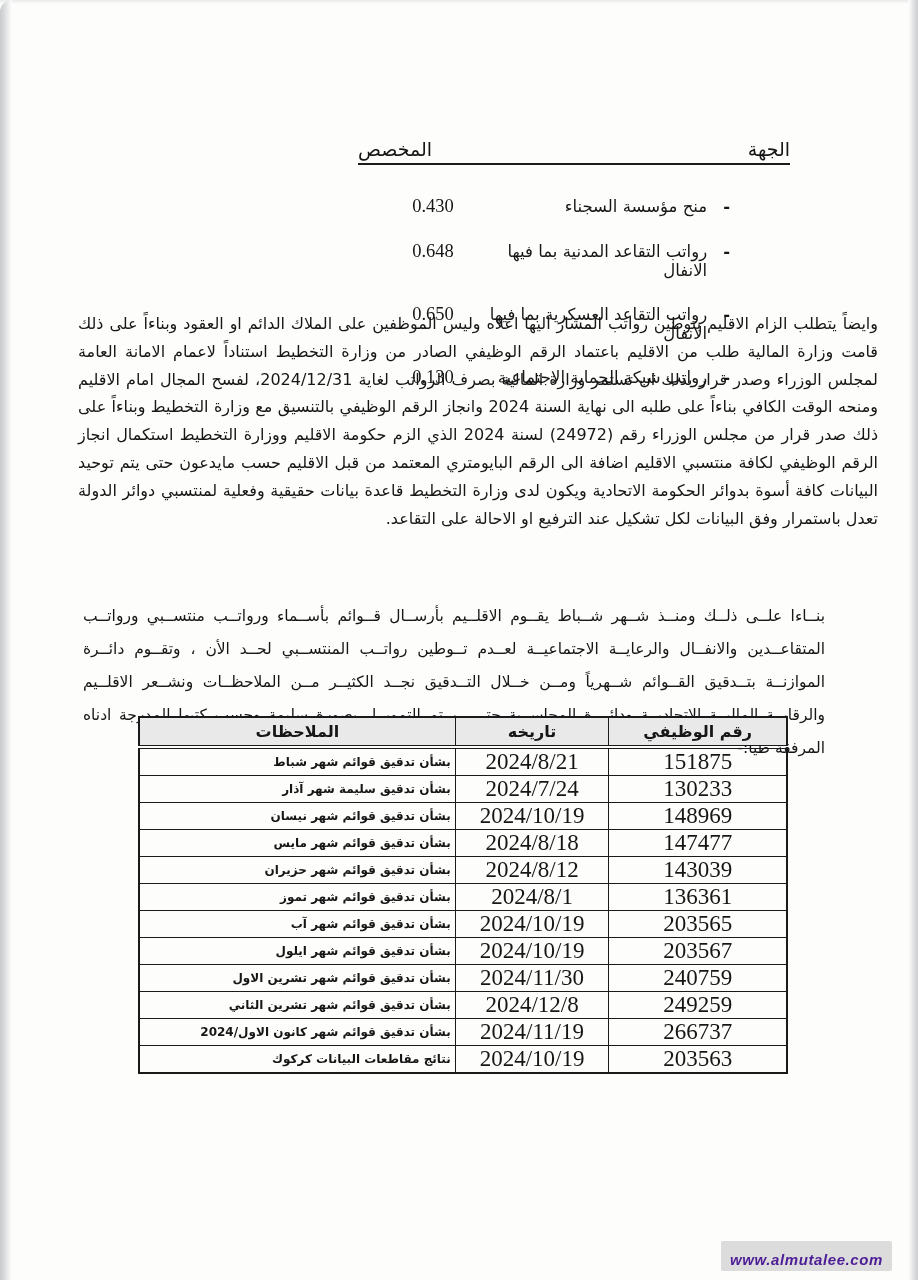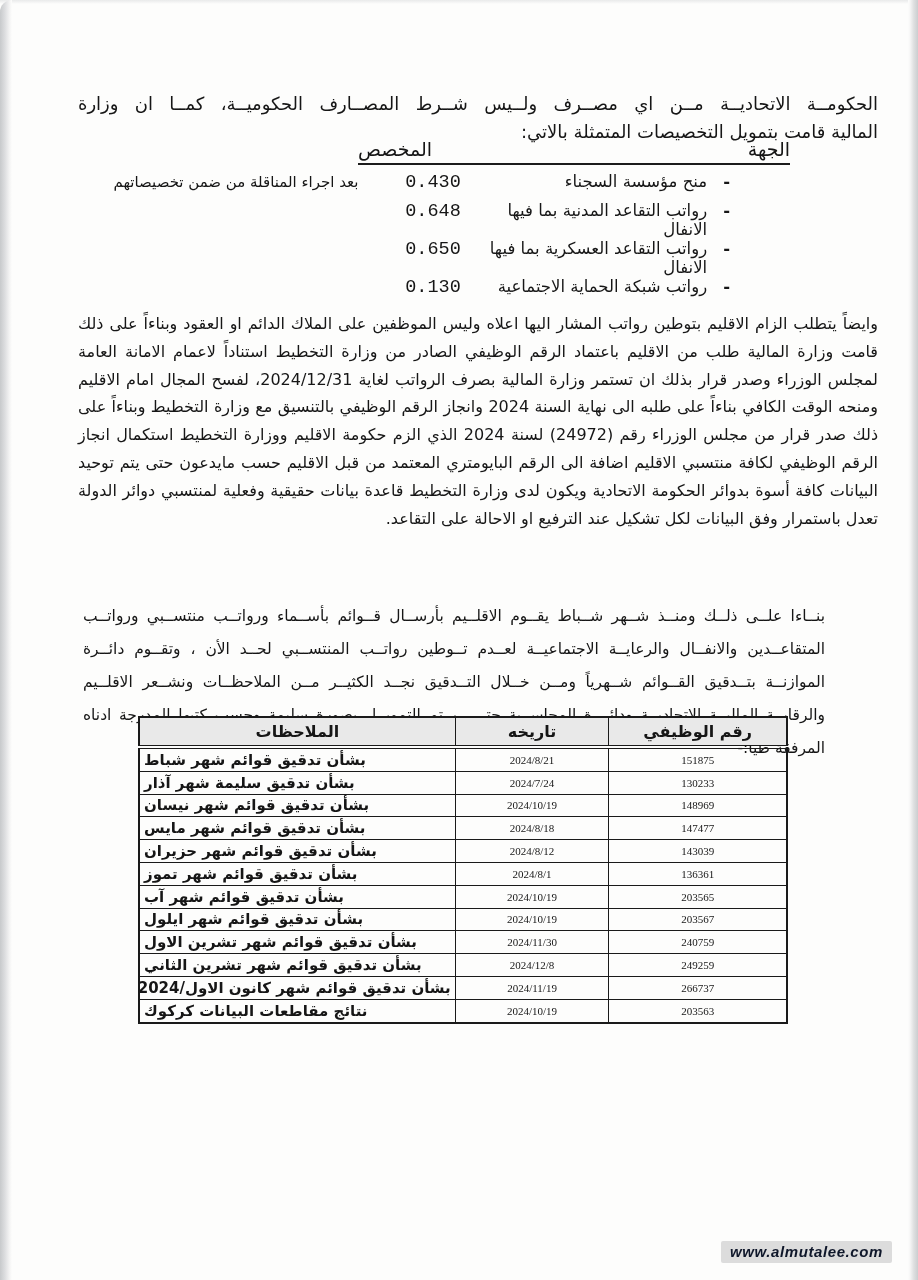--- a/index.html
+++ b/index.html
@@ -53,22 +53,23 @@
   .alloc-row{
     display:grid;
     grid-template-columns:252px 90px 1fr;
     align-items:baseline;
     min-height:28.5px;
   }
   .alloc-row .cell-entity{display:flex;gap:16px;text-align:right;}
   .alloc-row .bullet{font-weight:bold;}
   .alloc-row .cell-amount{
     text-align:center;direction:ltr;
-    font-family:Liberation Mono, monospace;
+    font-family:Liberation Serif, serif;
     font-size:18.5px;
+    margin-top:24px;
   }
   .alloc-row .cell-note{
     text-align:center;font-size:15px;
   }
 
   .para-funding{
     position:absolute;top:294px;right:40px;width:800px;
     font-size:16px;line-height:27.8px;
     text-align:justify;
   }
@@ -95,65 +96,63 @@
     background:#e9e9e9;
     font-size:16px;font-weight:bold;
     height:27px;
     border-bottom:4px double #1a1a1a;
   }
   table.docs td{height:21.8px;}
   .col-notes{width:48.8%;}
   .col-date{width:23.7%;}
   .col-number{width:27.5%;}
   td.cell-notes{
-    font-size:15px;font-weight:bold;text-align:left;
+    font-size:12px;font-weight:bold;text-align:right;
   }
   td.cell-date,td.cell-number{
     font-family:"Liberation Serif","DejaVu Serif",serif;
-    font-size:11px;text-align:center;direction:ltr;
+    font-size:23px;text-align:center;direction:ltr;
     font-weight:normal;
   }
 
   .watermark{
     position:absolute;top:1241px;right:26px;
     background:#dcdcdc;
-    color:#0f172a;
+    color:#4c1d95;
     font-family:"Liberation Sans",sans-serif;
     font-weight:bold;font-style:italic;
     font-size:15px;letter-spacing:0.6px;
-    padding:2px 9px 3px 9px;
+    padding:10px 9px 3px 9px;
     border-radius:2px;
     direction:ltr;
   }
 </style>
 </head>
 <body>
 
 <div class="page">
 
   <div class="edge-top"></div>
   <div class="edge-left"></div>
   <div class="edge-right"></div>
 
-  <p class="intro"><span class="l1">الحكومــة الاتحاديــة مــن اي مصــرف ولــيس شــرط المصــارف الحكوميــة، كمــا ان وزارة</span> <span class="l2">المالية  قامت بتمويل التخصيصات المتمثلة بالاتي:</span></p>
 
   <div class="alloc-header">
     <span>الجهة</span>
     <span>المخصص</span>
   </div>
 
   <div class="alloc-rows">
 
       <div class="alloc-row">
         <span class="cell-entity">
           <span class="bullet">-</span>
           <span>منح مؤسسة السجناء</span>
         </span>
         <span class="cell-amount">0.430</span>
-        <span class="cell-note">بعد اجراء المناقلة من ضمن تخصيصاتهم</span>
       </div>
 
       <div class="alloc-row">
         <span class="cell-entity">
           <span class="bullet">-</span>
           <span>رواتب التقاعد المدنية بما فيها الانفال</span>
         </span>
         <span class="cell-amount">0.648</span>
         <span class="cell-note"></span>
       </div>

